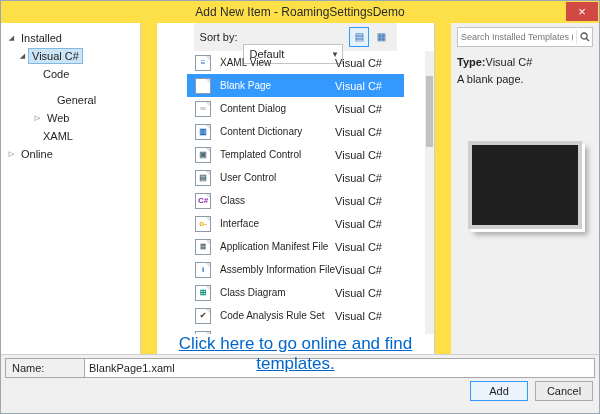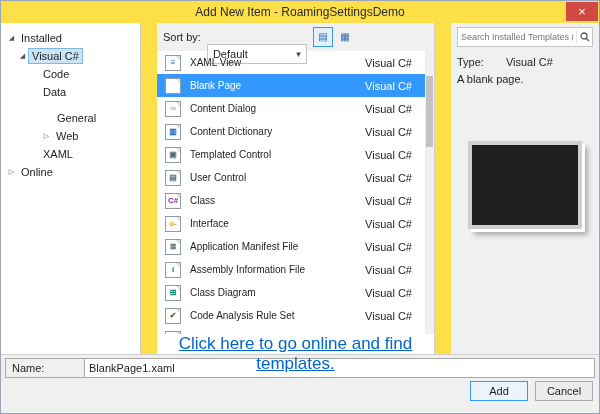--- a/index.html
+++ b/index.html
@@ -21,21 +21,21 @@
 
   
   .left-pane { width:140px; background:#fff; border-right:1px solid #cfcfcf; padding-top:6px; }
   .tree-row { height:18px; display:flex; align-items:center; font-size:11px; color:#1e1e1e; cursor:default; }
   .expander { width:13px; text-align:center; font-size:7px; color:#555; flex:0 0 13px; }
   .tree-label { padding:1px 3px; white-space:nowrap; }
   .tree-label.sel { background:#cbe4f6; box-shadow:0 0 0 1px #7fb8e3; }
 
   
   .mid-pane { flex:1; display:flex; flex-direction:column; background:#fff;
-              border-right:1px solid #cfcfcf; position:relative; min-width:0; }
+              border-right:1px solid #cfcfcf; position:relative; min-width:0;align-items:center; }
   .sortbar { height:28px; flex:0 0 28px; background:#f0f0f0; display:flex; align-items:center;
              gap:6px; padding:0 6px; }
   .sort-label { font-size:11px; color:#1e1e1e; }
   .dropdown { width:100px; height:20px; background:#fff; border:1px solid #c3c3c3;
               display:flex; align-items:center; font-size:11px; cursor:default;margin-top:33px; }
   .dd-value { flex:1; padding-left:5px; color:#1e1e1e; }
   .dd-arrow { width:15px; text-align:center; color:#444; font-size:9px; }
   .view-btns { display:flex; gap:2px; }
   .view-btn { width:20px; height:20px; font-size:10px; color:#2b6cb0; background:transparent;
               border:1px solid transparent; cursor:pointer; line-height:18px; }
@@ -60,21 +60,21 @@
 
   
   .right-pane { width:148px; background:#f0f0f0; padding:4px 6px; }
   .searchbox { height:20px; background:#fff; border:1px solid #c3c3c3; display:flex; align-items:center; }
   .search-input { flex:1; min-width:0; border:none; outline:none; font-size:9px; padding:0 3px;
                   font-family:"Liberation Sans",sans-serif; color:#1e1e1e; }
   .search-input::placeholder { color:#767676; }
   .search-icon { width:16px; flex:0 0 16px; display:flex; align-items:center; justify-content:center;
                  border-left:1px solid #e3e3e3; height:14px; cursor:pointer; }
   .type-line { margin-top:9px; font-size:11px; color:#1e1e1e; }
-  .type-label { font-weight:normal; margin-right:22px; }
+  .type-label { font-weight:bold; margin-right:0; }
   .desc { margin-top:5px; font-size:11px; color:#1e1e1e; }
   .preview { margin-top:56px; display:flex; justify-content:center; }
   .preview-screen { width:114px; height:88px; background:#1f1f1f; border:4px solid #cfcfcf;
                     box-shadow:3px 3px 0 #fdfdfd, 6px 6px 5px rgba(0,0,0,0.28); }
 
   
   .footer { flex:0 0 46px; border-top:1px solid #cfcfcf; background:#f0f0f0; padding:3px 4px 12px; }
   .name-row { display:flex; height:20px; }
   .name-label-cell { width:80px; flex:0 0 80px; border:1px solid #a8a8a8; background:#f0f0f0;
                      font-size:11px; line-height:18px; padding-left:6px; color:#1e1e1e; }
@@ -106,29 +106,25 @@
     <span class="tree-label">Installed</span>
   </div>
           <div class="tree-row" style="padding-left: 15px;">
     <span class="expander">◢</span>
     <span class="tree-label sel">Visual C#</span>
   </div>
           <div class="tree-row" style="padding-left: 26px;">
     <span class="expander"></span>
     <span class="tree-label">Code</span>
   </div>
-          <div class="tree-row" style="padding-left: 26px;">
-    <span class="expander"></span>
-    <span class="tree-label">Data</span>
-  </div>
           <div class="tree-row" style="padding-left: 40px; margin-top: 8px;">
     <span class="expander"></span>
     <span class="tree-label">General</span>
   </div>
-          <div class="tree-row" style="padding-left: 39px;">
+          <div class="tree-row" style="padding-left: 30px;">
     <span class="expander">▷</span>
     <span class="tree-label">Web</span>
   </div>
           <div class="tree-row" style="padding-left: 26px;">
     <span class="expander"></span>
     <span class="tree-label">XAML</span>
   </div>
           <div class="tree-row" style="padding-left: 4px;">
     <span class="expander">▷</span>
     <span class="tree-label">Online</span>

